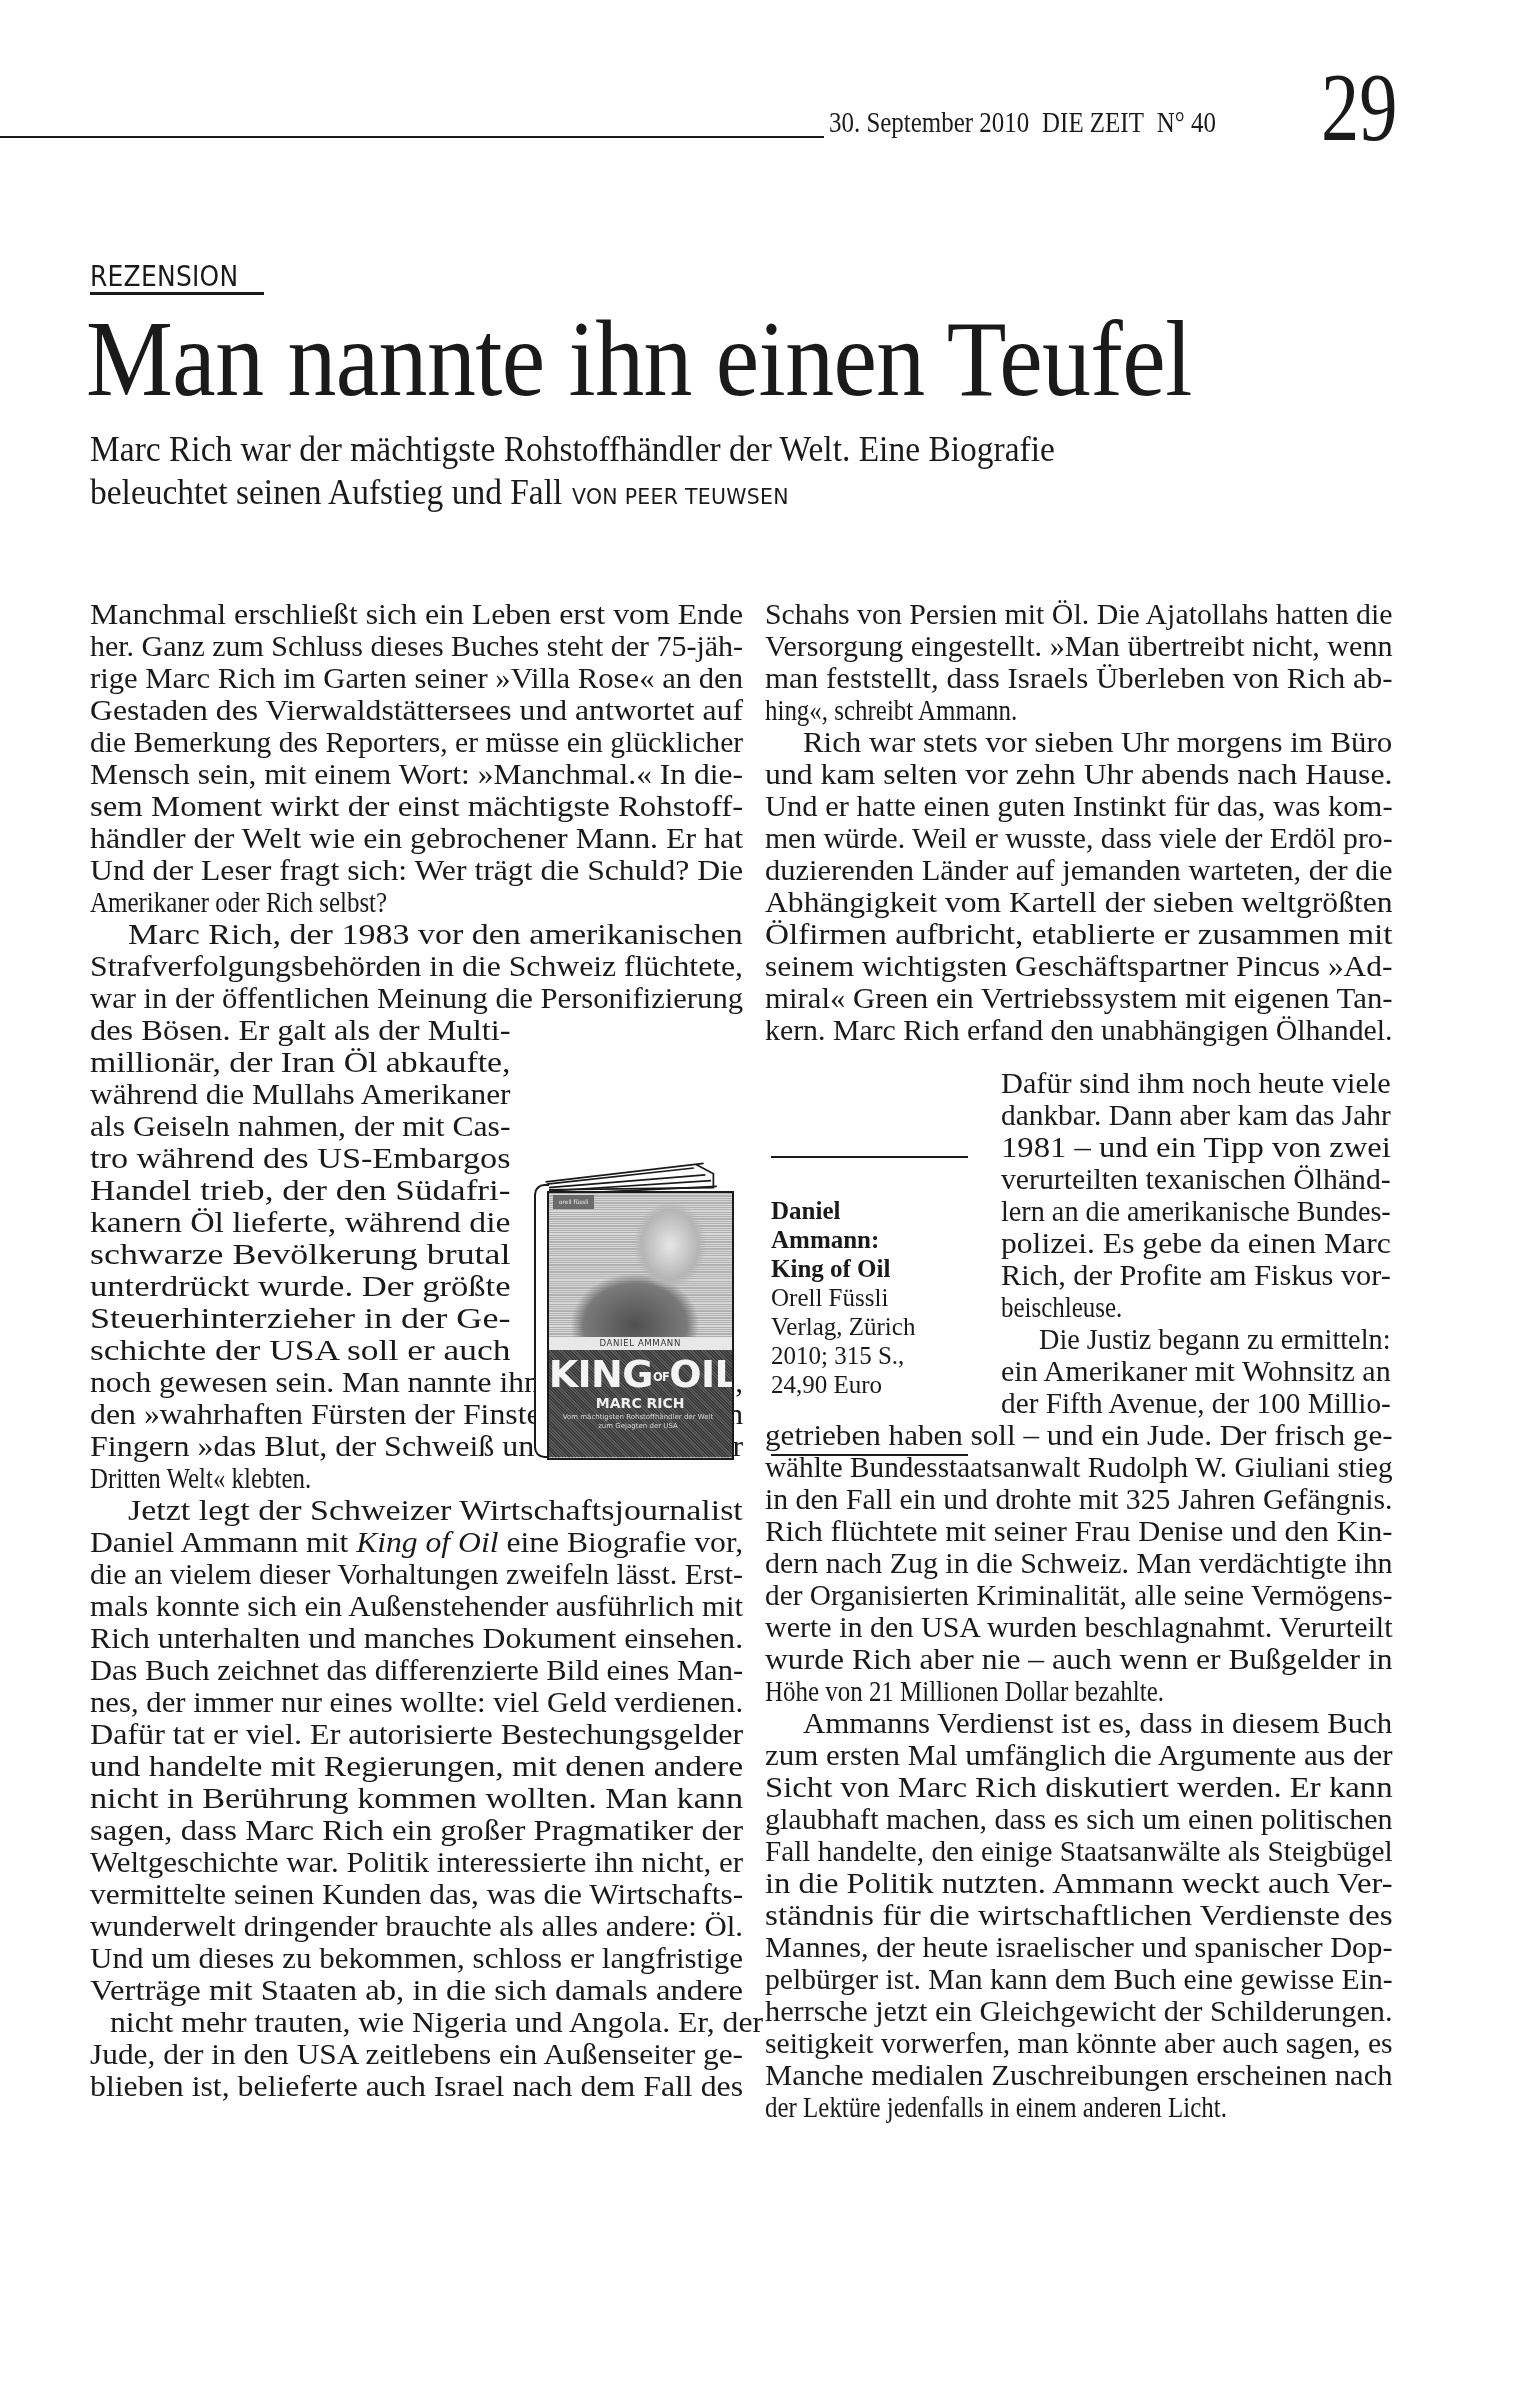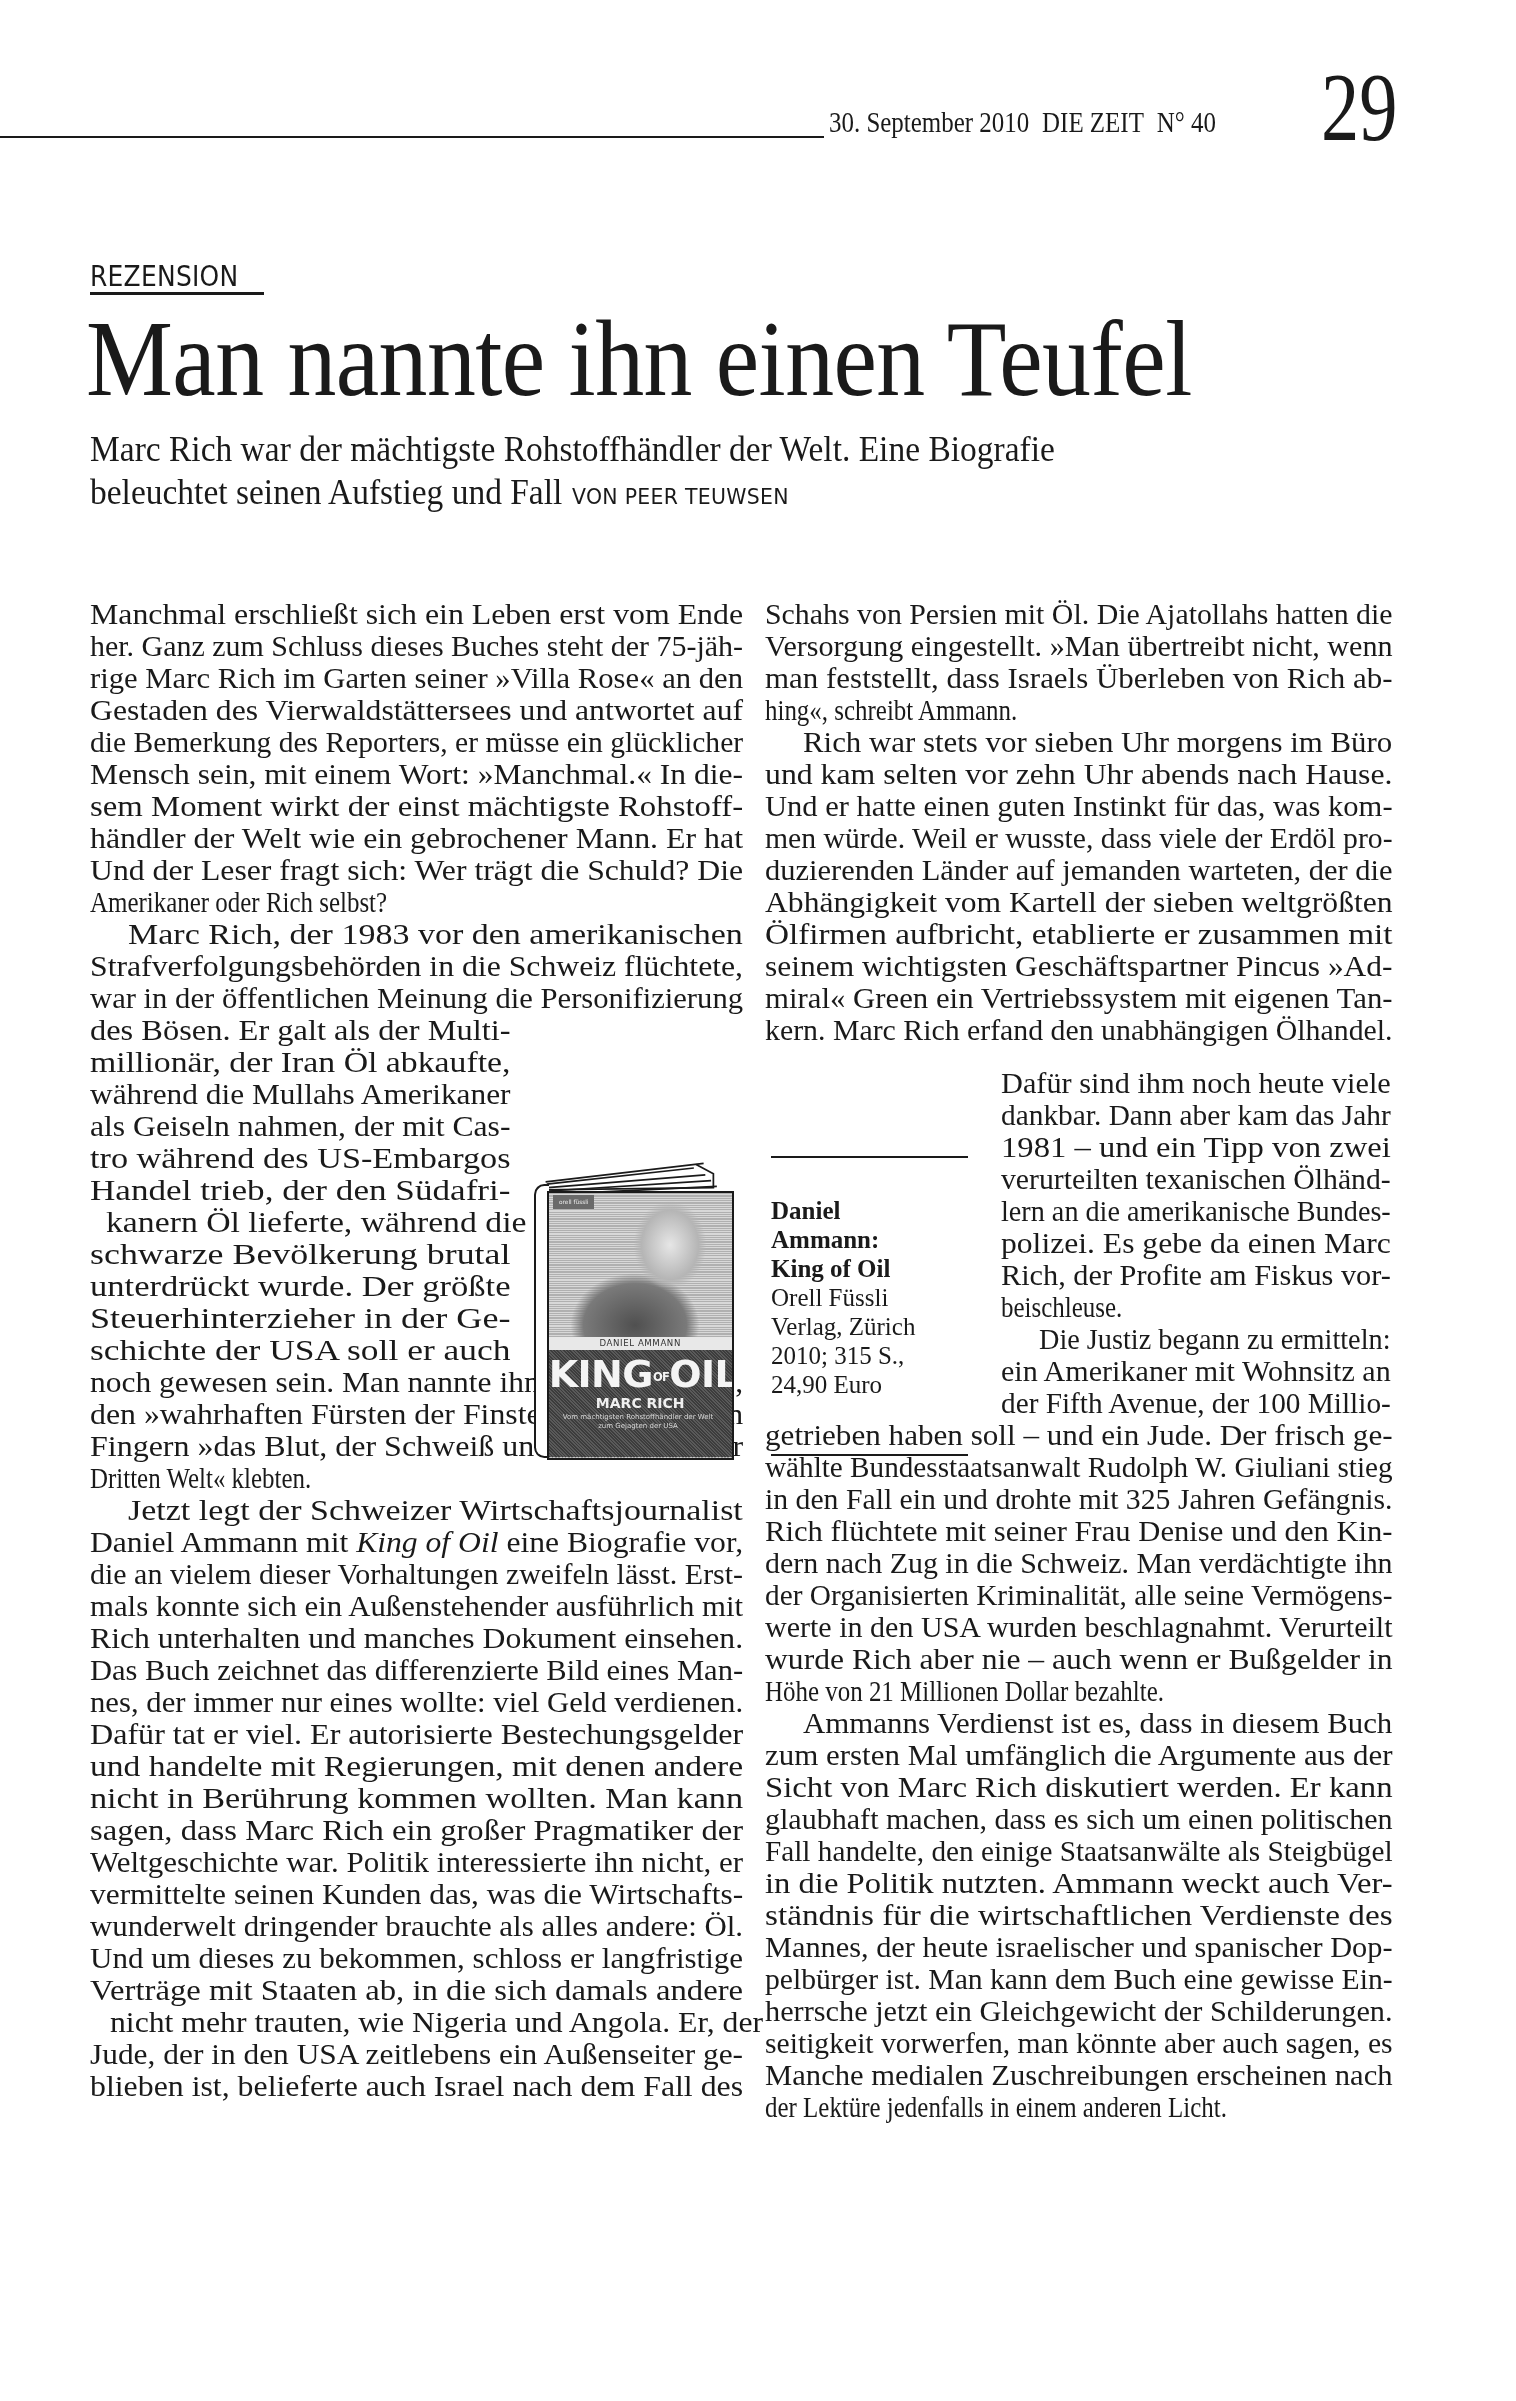--- a/index.html
+++ b/index.html
@@ -100,21 +100,21 @@
     <span class="ln last" style="width: 648px;"><span class="fit" style="transform: scaleX(0.86);">Amerikaner oder Rich selbst?</span></span>
     <span class="ln indent" style="width: 648px;"><span class="fit" style="transform: scaleX(1.1727);">Marc Rich, der 1983 vor den amerikanischen</span></span>
     <span class="ln" style="width: 648px;"><span class="fit" style="transform: scaleX(1.0944);">Strafverfolgungsbehörden in die Schweiz flüchtete,</span></span>
     <span class="ln" style="width: 648px;"><span class="fit" style="transform: scaleX(1.0568);">war in der öffentlichen Meinung die Personifizierung</span></span>
     <span class="ln" style="width: 417px;"><span class="fit" style="transform: scaleX(1.118);">des Bösen. Er galt als der Multi-</span></span>
     <span class="ln" style="width: 417px;"><span class="fit" style="transform: scaleX(1.1642);">millionär, der Iran Öl abkaufte,</span></span>
     <span class="ln" style="width: 417px;"><span class="fit" style="transform: scaleX(1.0811);">während die Mullahs Amerikaner</span></span>
     <span class="ln" style="width: 417px;"><span class="fit" style="transform: scaleX(1.0923);">als Geiseln nahmen, der mit Cas-</span></span>
     <span class="ln" style="width: 417px;"><span class="fit" style="transform: scaleX(1.1803);">tro während des US-Embargos</span></span>
     <span class="ln" style="width: 417px;"><span class="fit" style="transform: scaleX(1.2116);">Handel trieb, der den Südafri-</span></span>
-    <span class="ln" style="width: 417px; margin-left: 16px;"><span class="fit" style="transform: scaleX(1.1631);">kanern Öl lieferte, während die</span></span>
+    <span class="ln" style="width: 417px;"><span class="fit" style="transform: scaleX(1.1631);">kanern Öl lieferte, während die</span></span>
     <span class="ln" style="width: 417px;"><span class="fit" style="transform: scaleX(1.2374);">schwarze Bevölkerung brutal</span></span>
     <span class="ln" style="width: 417px;"><span class="fit" style="transform: scaleX(1.1922);">unterdrückt wurde. Der größte</span></span>
     <span class="ln" style="width: 417px;"><span class="fit" style="transform: scaleX(1.2464);">Steuerhinterzieher in der Ge-</span></span>
     <span class="ln" style="width: 417px; text-decoration: underline;"><span class="fit" style="transform: scaleX(1.2228);">schichte der USA soll er auch</span></span>
     <span class="ln" style="width: 648px;"><span class="fit" style="transform: scaleX(1.0864);">noch gewesen sein. Man nannte ihn einen »Teufel«,</span></span>
     <span class="ln" style="width: 648px;"><span class="fit" style="transform: scaleX(1.0973);">den »wahrhaften Fürsten der Finsternis«, an dessen</span></span>
     <span class="ln" style="width: 648px;"><span class="fit" style="transform: scaleX(1.1032);">Fingern »das Blut, der Schweiß und die Tränen der</span></span>
     <span class="ln last" style="width: 648px;"><span class="fit" style="transform: scaleX(0.86);">Dritten Welt« klebten.</span></span>
     <span class="ln indent" style="width: 648px;"><span class="fit" style="transform: scaleX(1.1711);">Jetzt legt der Schweizer Wirtschaftsjournalist</span></span>
     <span class="ln" style="width: 648px;"><span class="fit" style="transform: scaleX(1.0905);">Daniel Ammann mit <i>King of Oil</i> eine Biografie vor,</span></span>

